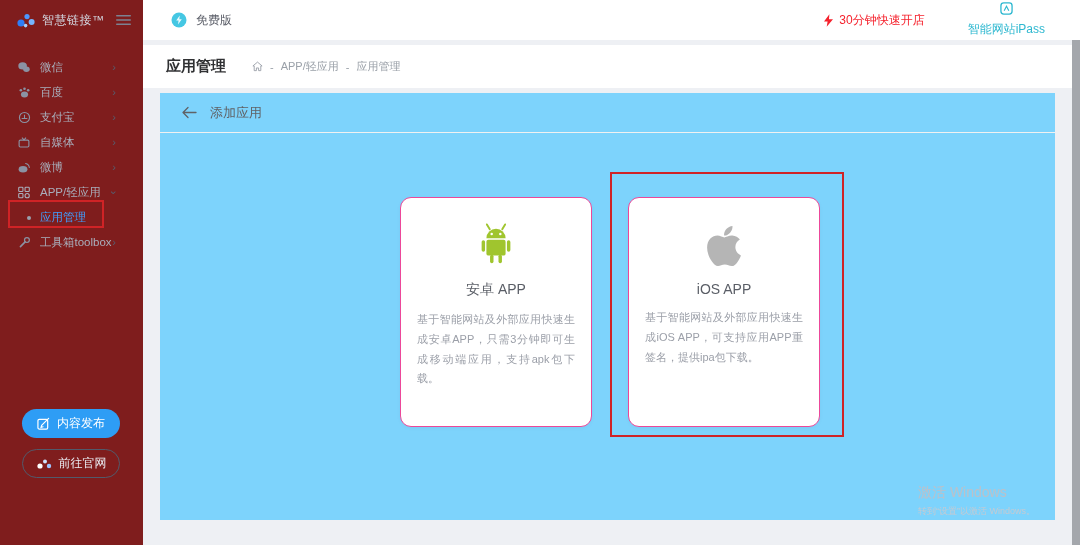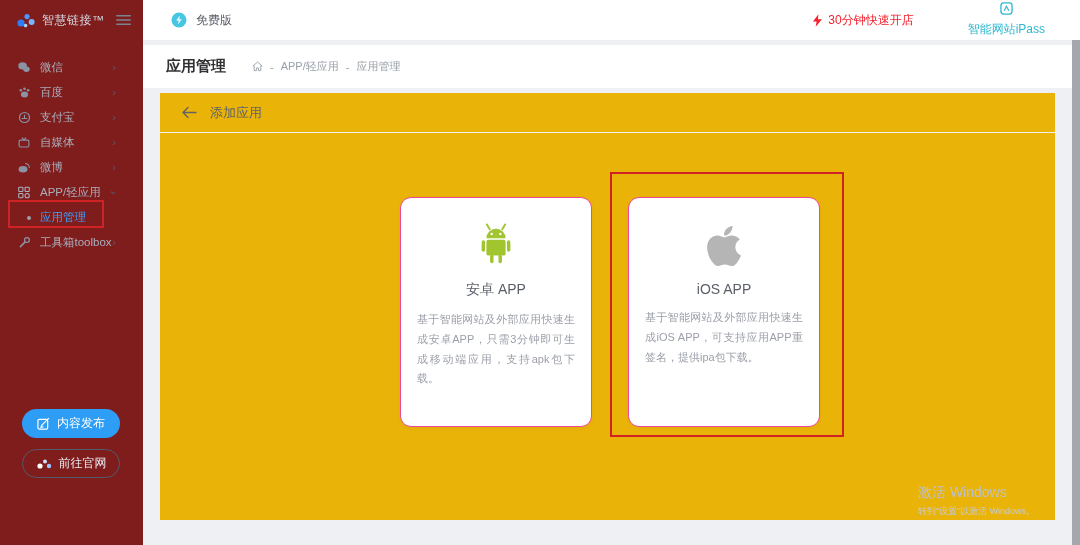--- a/index.html
+++ b/index.html
@@ -20,31 +20,31 @@
   .submenu-item { color:#409eff; padding-left:27px; }
   .bullet { width:4px; height:4px; border-radius:2px; background:#9aa0ad; margin-right:9px; flex:none; }
   .side-annotation { position:absolute; left:8px; top:200px; width:96px; height:28px; border:2px solid #cf2326; pointer-events:none; z-index:9; }
   .btn-publish { position:absolute; left:22px; top:409px; width:98px; height:29px; border-radius:15px; background:#2e9df5; color:#fff; font-size:12px; display:flex; align-items:center; justify-content:center; gap:7px; border:none; cursor:pointer; }
   .btn-site { position:absolute; left:22px; top:449px; width:98px; height:29px; border-radius:15px; background:transparent; border:1px solid #525a6b; color:#e9ebf1; font-size:12px; display:flex; align-items:center; justify-content:center; gap:7px; cursor:pointer; }
 
   
   .main { position:absolute; left:143px; top:0; width:937px; height:545px; background:#eef0f4; }
   .topbar { height:40px; background:#fff; display:flex; align-items:center; padding:0 35px 0 28px; }
   .version { display:flex; align-items:center; gap:9px; font-size:12px; color:#595c66; cursor:pointer; }
-  .topbar-right { margin-left:auto; display:flex; align-items:center; gap:54px; }
+  .topbar-right { margin-left:auto; display:flex; align-items:center; gap:43px; }
   .quick-shop { display:flex; align-items:center; gap:6px; color:#f5222d; font-size:12px; cursor:pointer; }
   .ipass { display:flex; align-items:center; gap:6px; color:#2eb8d0; font-size:12px; cursor:pointer;flex-direction:column; }
 
   .titlebar { margin-top:5px; height:43px; background:#fff; display:flex; align-items:center; padding:0 23px; }
   .page-title { font-size:15px; font-weight:bold; color:#303133; }
   .breadcrumb { margin-left:26px; display:flex; align-items:center; gap:7px; color:#9aa0a8; font-size:11px; }
   .crumb { white-space:nowrap; }
   .crumb.link { cursor:pointer; }
 
-  .panel { position:absolute; left:17px; top:93px; width:895px; height:427px; background:#eab308; z-index:1; }
+  .panel { position:absolute; left:17px; top:93px; width:895px; height:427px; background:#7dd3fc; z-index:1; }
   .panel-header { height:40px; border-bottom:1px solid #f1f1f1; display:flex; align-items:center; padding:0 21px; }
   .back-btn { display:flex; align-items:center; cursor:pointer; }
   .panel-title { font-size:13px; color:#606266; margin-left:13px; }
 
   .card { position:absolute; top:104px; width:192px; height:230px; background:#fff; border:1px solid #ec4899; border-radius:11px; box-shadow:0 1px 4px rgba(0,0,0,.04); cursor:pointer; }
   .card.android { left:240px; }
   .card.ios { left:468px; }
   .card-iconwrap { height:48px; margin-top:24px; display:flex; align-items:center; justify-content:center; }
   .card-title { text-align:center; margin-top:11px; font-size:14px; color:#5a5e66; }
   .card-desc { margin:11px 16px 0; font-size:11px; color:#9b9fa8; line-height:1.8; text-align:justify; }

